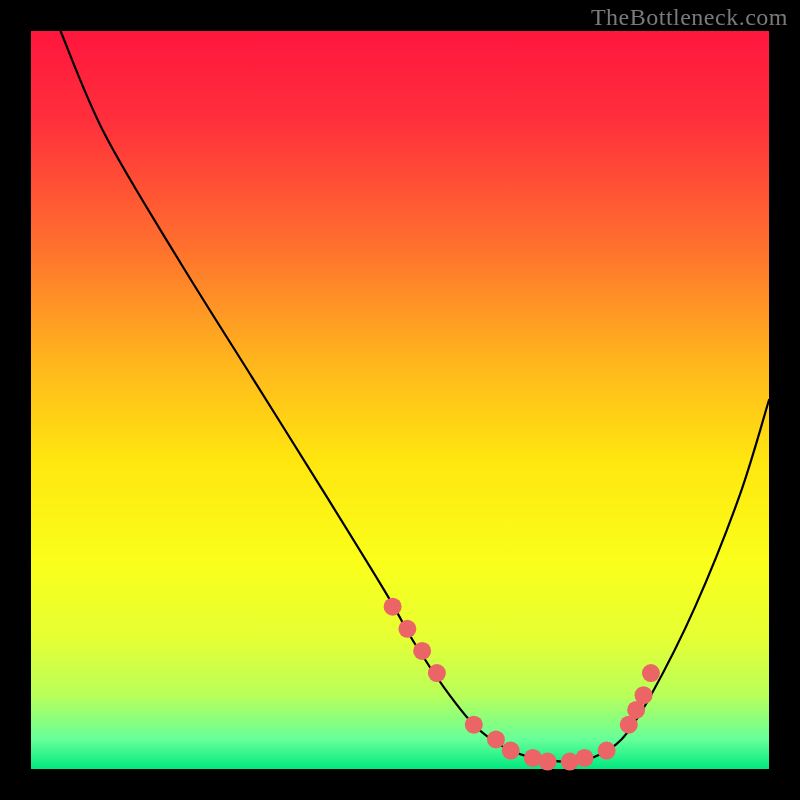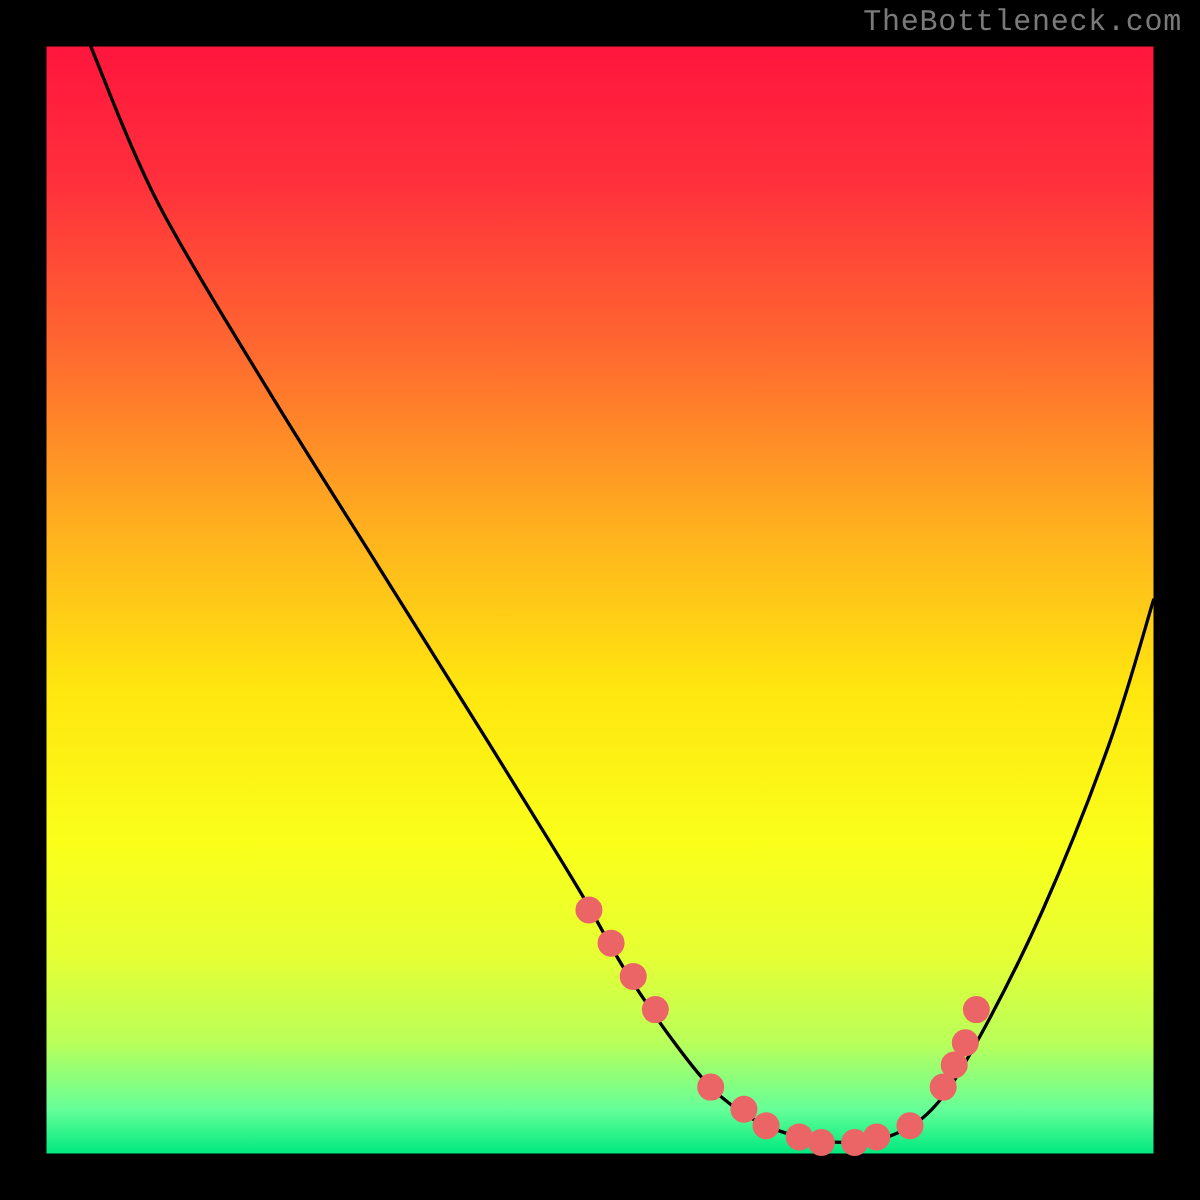--- a/index.html
+++ b/index.html
@@ -13,22 +13,22 @@
   .frame {
     position: relative;
     width: 800px;
     height: 800px;
     background: #000;
   }
   .watermark {
     position: absolute;
     top: 4px;
     right: 12px;
-    font-family: Liberation Mono, monospace;
-    font-size: 20px;
+    font-family: Liberation Serif, serif;
+    font-size: 24px;
     font-weight: 500;
     color: #7a7a7a;
     letter-spacing: 0.5px;
   }
   svg {
     display: block;
   }
   .curve {
     fill: none;
     stroke: #000;

